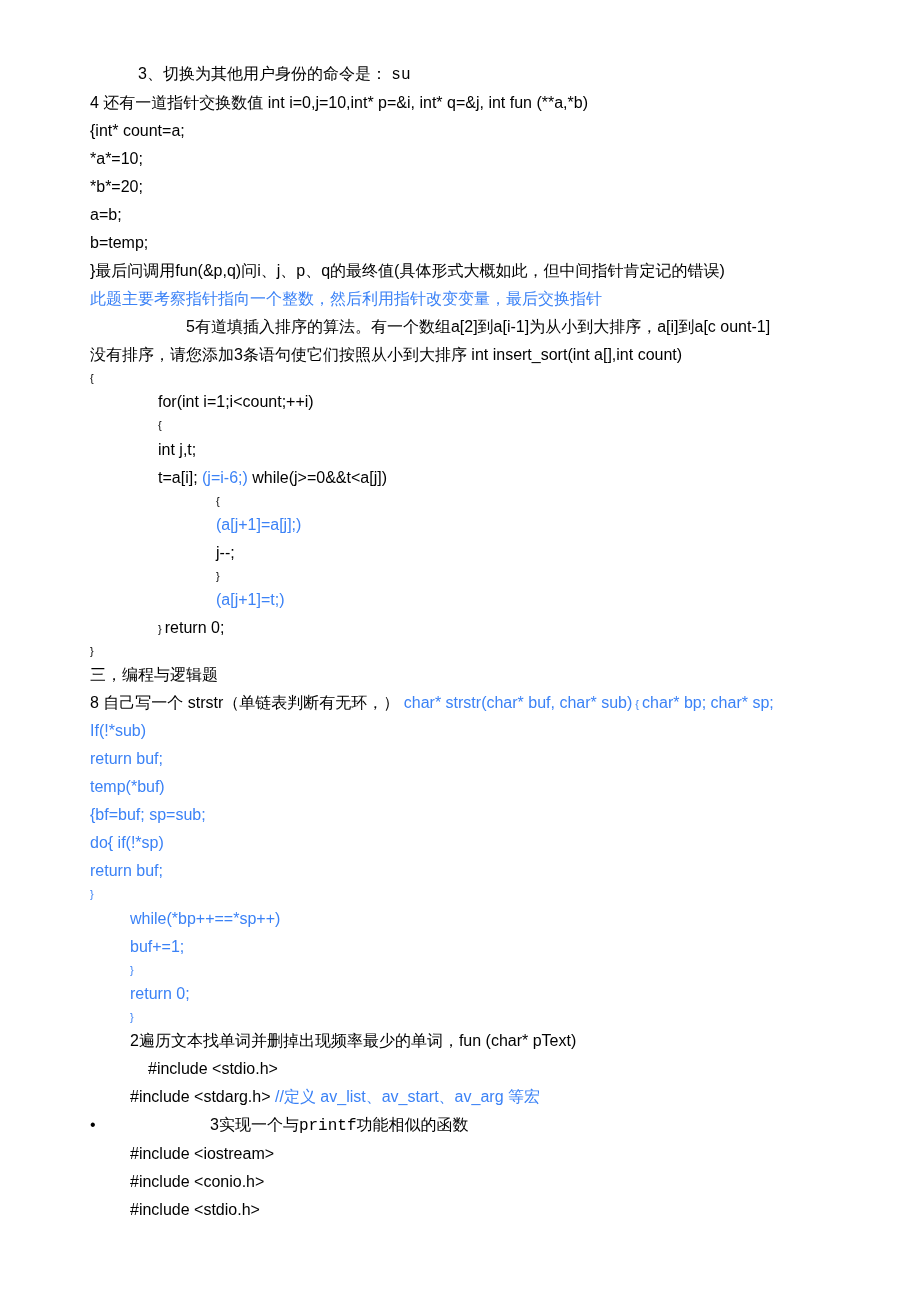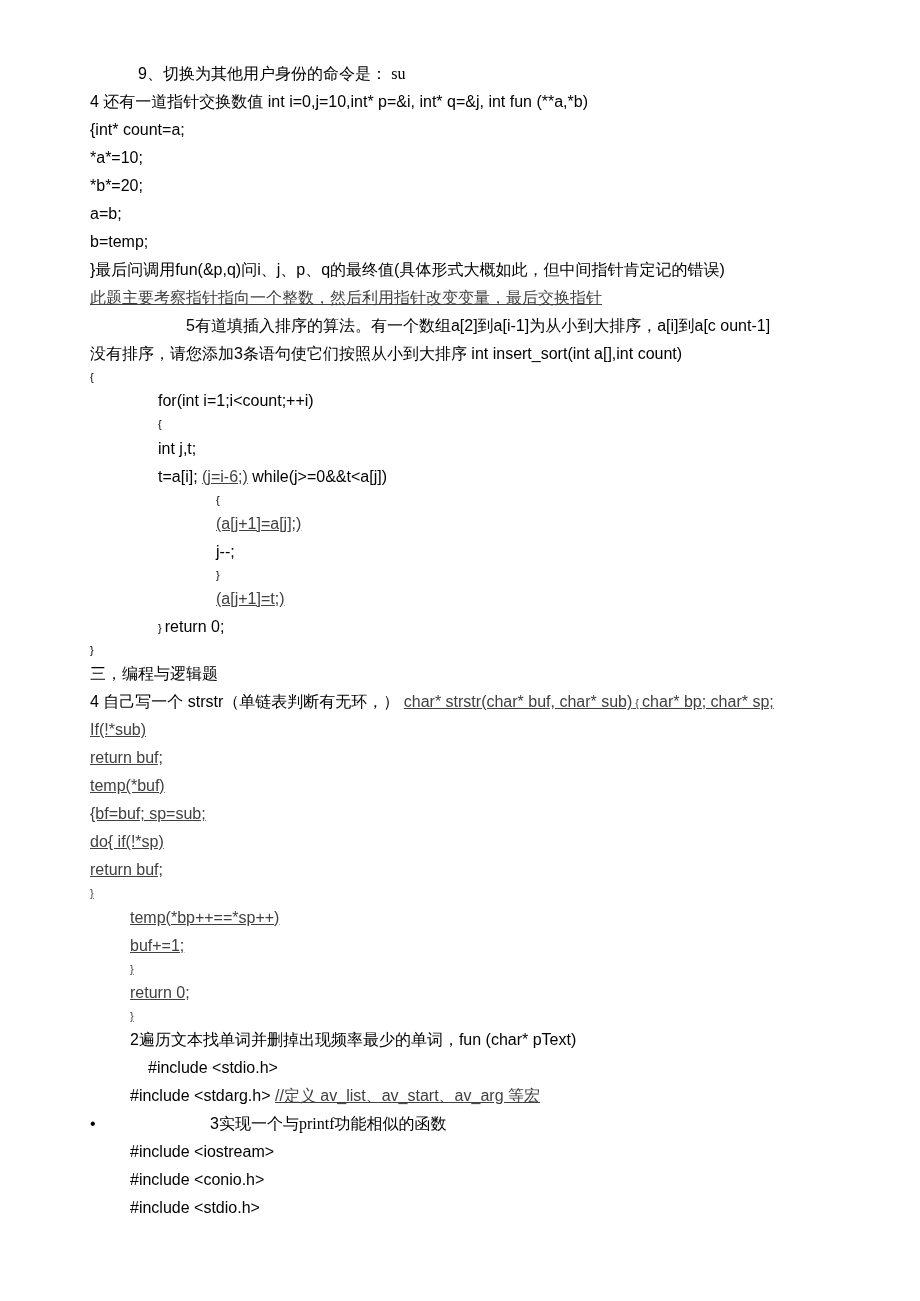--- a/index.html
+++ b/index.html
@@ -11,29 +11,29 @@
       line-height: 1.75;
       color: #000;
       padding: 60px 90px 60px 90px;
     }
     .line { display: block; }
     .indent-1 { padding-left: 48px; }
     .indent-3 { padding-left: 68px; }
     .indent-4 { padding-left: 126px; }
     .indent-5 { padding-left: 40px; }
     .indent-6 { padding-left: 58px; }
-    .red { color: #404040; text-decoration: underline; }
-    .mono { font-family: Liberation Serif, serif; }
+    .red { color: #3b82f6; }
+    .mono { font-family: Liberation Mono, monospace; }
     .small { font-size: 11px; }
     .bullet { display: inline-block; width: 60px; }
   </style>
 </head>
 <body>
 
-<span class="line indent-1"><span>9、切换为其他用户身份的命令是：  </span><span class="mono">su</span></span>
+<span class="line indent-1"><span>3、切换为其他用户身份的命令是：  </span><span class="mono">su</span></span>
 <span class="line">4 还有一道指针交换数值  int i=0,j=10,int* p=&amp;i, int* q=&amp;j, int fun (**a,*b)</span>
 <span class="line">{int* count=a;</span>
 <span class="line">*a*=10;</span>
 <span class="line">*b*=20;</span>
 <span class="line">a=b;</span>
 <span class="line">b=temp;</span>
 <span class="line">}最后问调用fun(&amp;p,q)问i、j、p、q的最终值(具体形式大概如此，但中间指针肯定记的错误)</span>
 <span class="line red">此题主要考察指针指向一个整数，然后利用指针改变变量，最后交换指针</span>
 <span class="line"><span style="display:inline-block;width:96px;"></span><span>5有道填插入排序的算法。有一个数组a[2]到a[i-1]为从小到大排序，a[i]到a[c ount-1]</span></span>
 <span class="line">没有排序，请您添加3条语句使它们按照从小到大排序  int insert_sort(int a[],int count)</span>
@@ -43,29 +43,29 @@
 <span class="line indent-3">int j,t;</span>
 <span class="line indent-3"><span>t=a[i]; </span><span class="red">(j=i-6;)</span><span> while(j&gt;=0&amp;&amp;t&lt;a[j])</span></span>
 <span class="line indent-4 small">{</span>
 <span class="line indent-4 red">(a[j+1]=a[j];)</span>
 <span class="line indent-4">j--;</span>
 <span class="line indent-4 small">}</span>
 <span class="line indent-4 red">(a[j+1]=t;)</span>
 <span class="line indent-3"><span class="small">} </span><span>return 0;</span></span>
 <span class="line small">}</span>
 <span class="line">三，编程与逻辑题</span>
-<span class="line"><span>4 自己写一个  strstr（单链表判断有无环，） </span><span class="red">char* strstr(char* buf, char* sub)</span><span class="red small"> { </span><span class="red">char* bp; char* sp;</span></span>
+<span class="line"><span>8 自己写一个  strstr（单链表判断有无环，） </span><span class="red">char* strstr(char* buf, char* sub)</span><span class="red small"> { </span><span class="red">char* bp; char* sp;</span></span>
 <span class="line red">If(!*sub)</span>
 <span class="line red">return buf;</span>
 <span class="line red">temp(*buf)</span>
 <span class="line red">{bf=buf; sp=sub;</span>
 <span class="line red">do{ if(!*sp)</span>
 <span class="line red">return buf;</span>
 <span class="line red small">}</span>
-<span class="line red indent-5">temp(*bp++==*sp++)</span>
+<span class="line red indent-5">while(*bp++==*sp++)</span>
 <span class="line red indent-5">buf+=1;</span>
 <span class="line red indent-5 small">}</span>
 <span class="line red indent-5">return 0;</span>
 <span class="line red indent-5 small">}</span>
 <span class="line indent-5">2遍历文本找单词并删掉出现频率最少的单词，fun (char* pText)</span>
 <span class="line indent-6">#include &lt;stdio.h&gt;</span>
 <span class="line indent-5"><span>#include &lt;stdarg.h&gt; </span><span class="red">//定义  av_list、av_start、av_arg 等宏</span></span>
 <span class="line"><span class="bullet">•</span><span style="display:inline-block;width:60px;"></span><span><span>3实现一个与</span><span class="mono">printf</span><span>功能相似的函数</span></span></span>
 <span class="line indent-5">#include &lt;iostream&gt;</span>
 <span class="line indent-5">#include &lt;conio.h&gt;</span>

